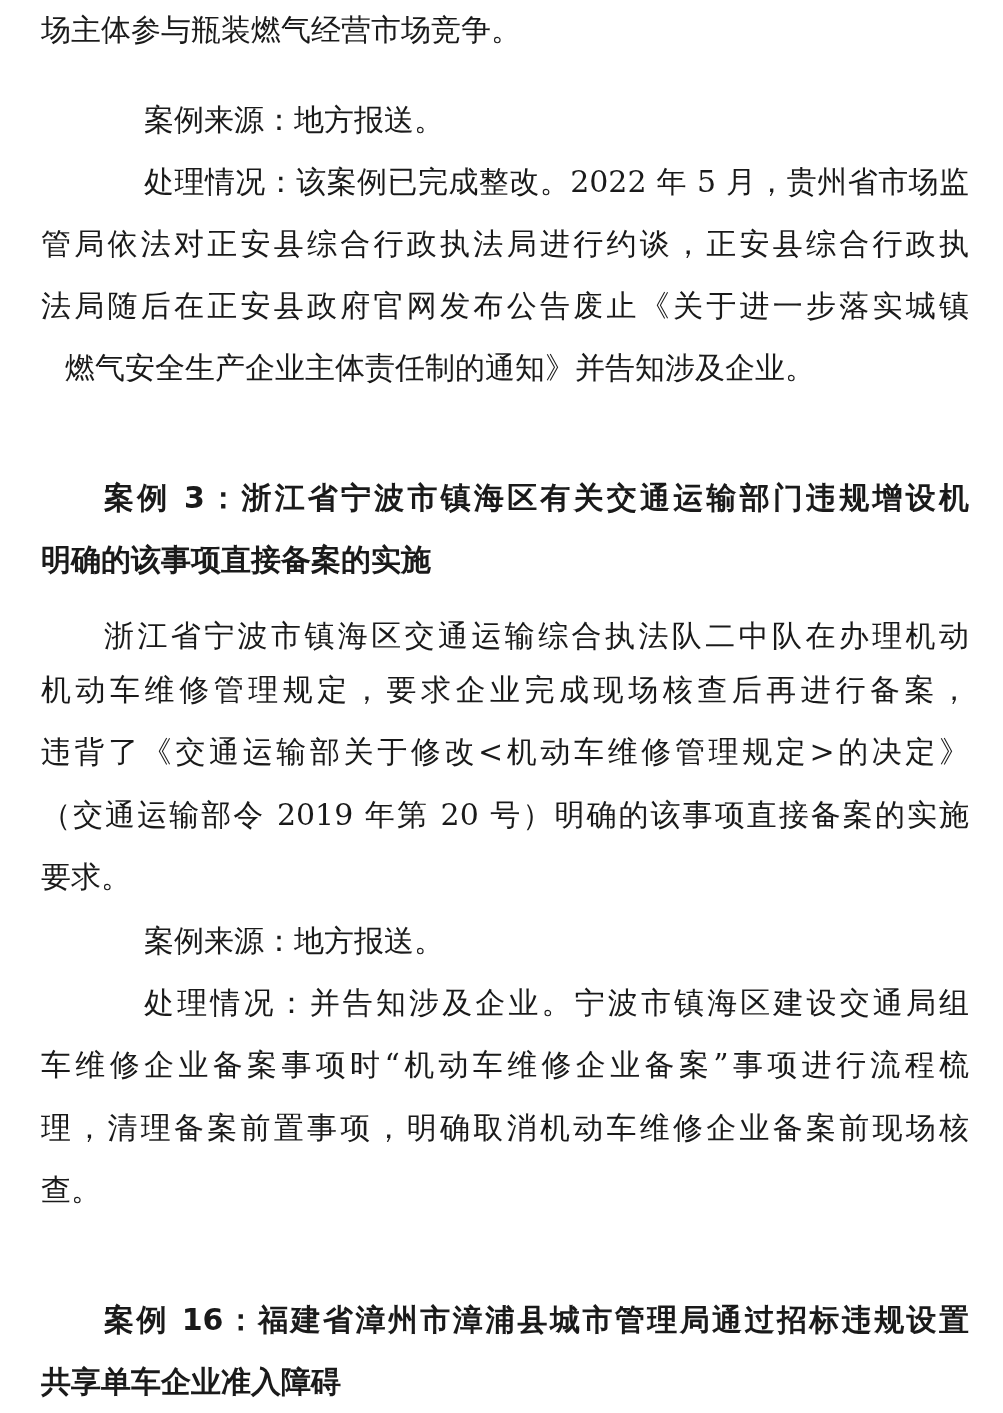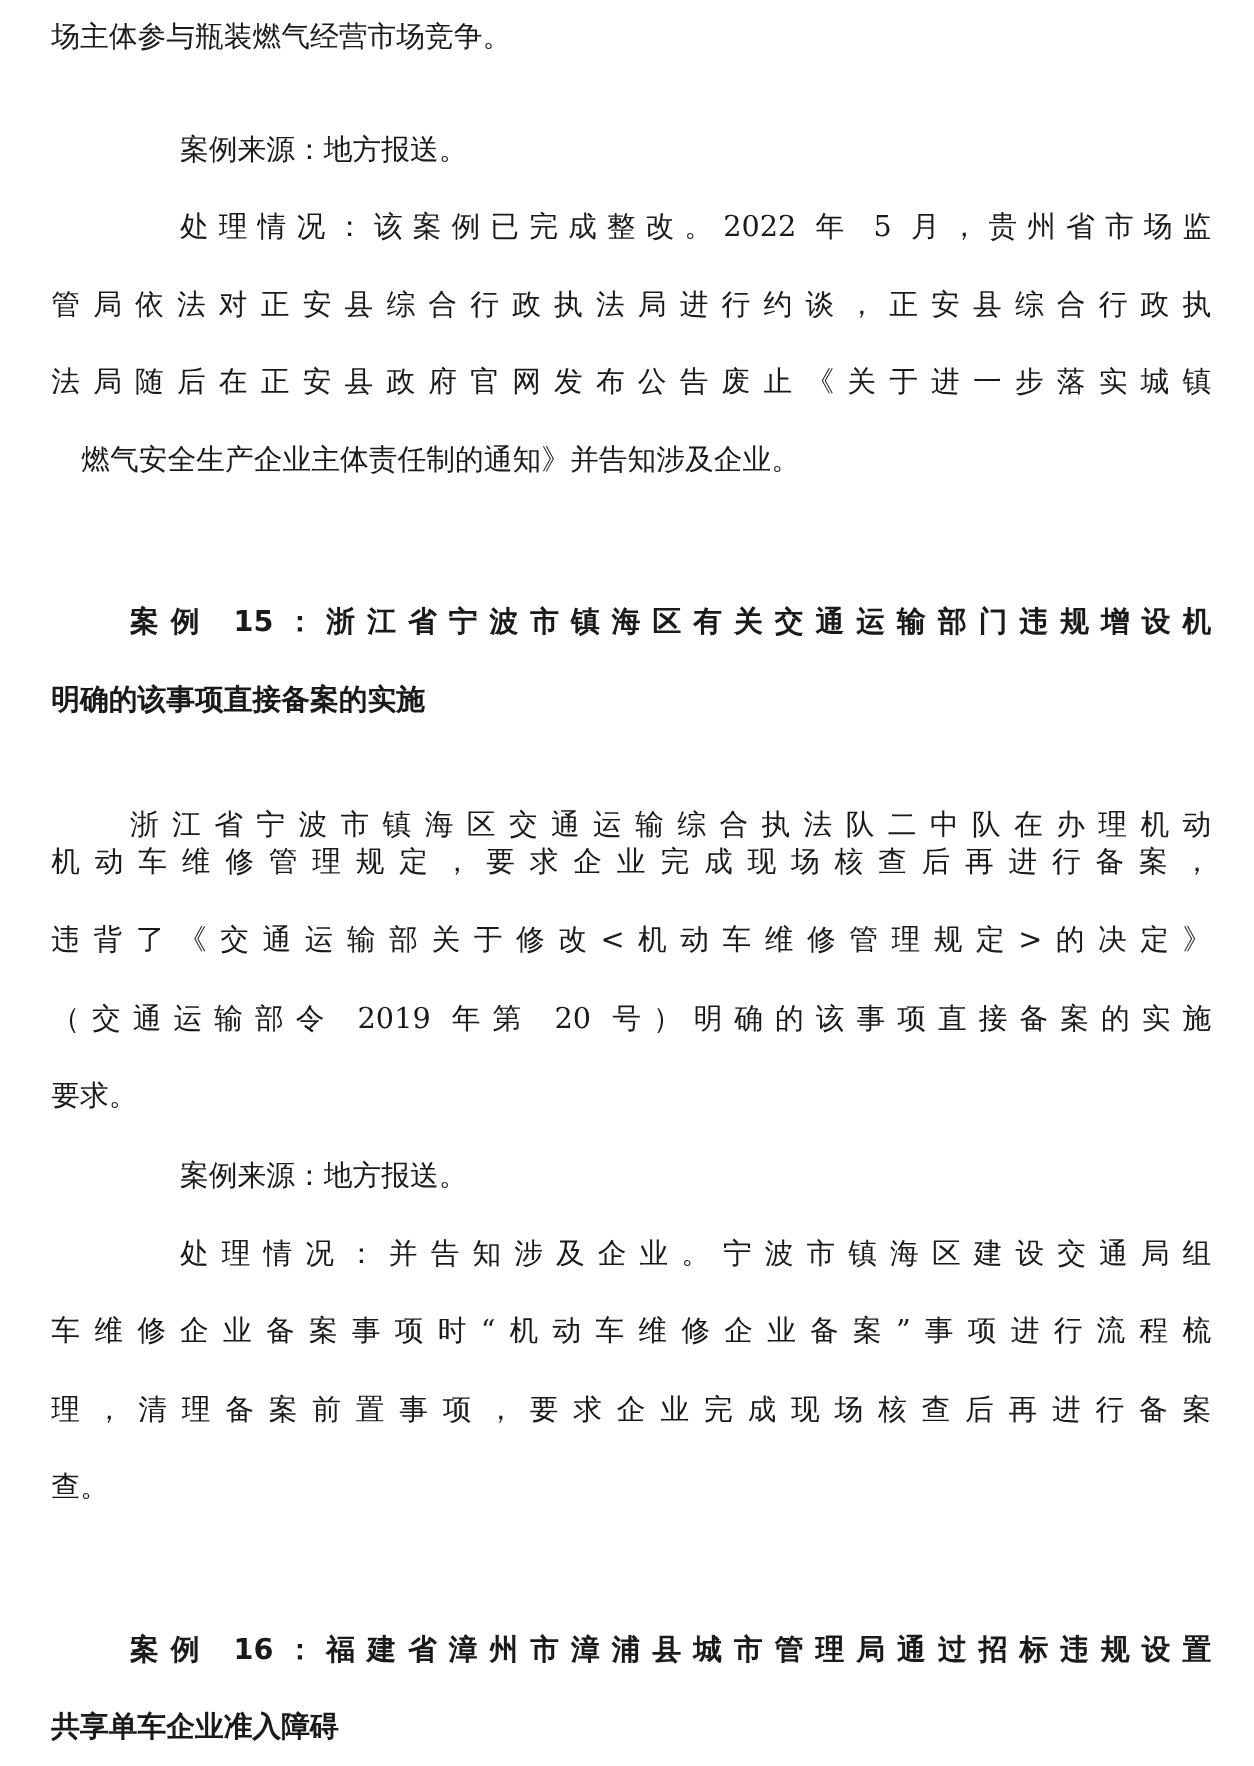--- a/index.html
+++ b/index.html
@@ -3,21 +3,21 @@
 <meta charset="utf-8">
 <style>
   html, body { margin: 0; padding: 0; background: #ffffff; }
   body {
     width: 1003px; height: 1413px; overflow: hidden; position: relative;
     font-family: "DejaVu Serif", "Liberation Serif", serif;
     color: #1a1a1a;
   }
   .line {
     position: absolute; left: 41px; width: 928px;
-    font-size: 23px; line-height: 40px; height: 40px;
+    font-size: 30px; line-height: 40px; height: 40px;
     white-space: nowrap; text-align: justify; text-align-last: justify;
     letter-spacing: 0;
   }
   .line.indent { left: 104px; width: 865px; }
   .line.short { text-align-last: left; }
   .bold { font-family: "DejaVu Sans", "Liberation Sans", sans-serif; font-weight: bold; }
   .lbl { font-family: "DejaVu Sans", "Liberation Sans", sans-serif; font-weight: normal; margin-left: 40px; }
 </style>
 </head>
 <body>
@@ -26,32 +26,32 @@
 
   <div class="line short" style="top:10px;">场主体参与瓶装燃气经营市场竞争。</div>
 
   <div class="line indent short" style="top:100px;"><span class="lbl">案例来源：</span><span>地方报送。</span></div>
 
   <div class="line indent" style="top:162px;"><span class="lbl">处理情况：</span><span>该案例已完成整改。2022 年 5 月，贵州省市场监</span></div>
   <div class="line" style="top:224px;">管局依法对正安县综合行政执法局进行约谈，正安县综合行政执</div>
   <div class="line" style="top:286px;">法局随后在正安县政府官网发布公告废止《关于进一步落实城镇</div>
   <div class="line short" style="top:348px;margin-left:24px;">燃气安全生产企业主体责任制的通知》并告知涉及企业。</div>
 
-  <div class="line indent bold" style="top:478px;">案例 15：浙江省宁波市镇海区有关交通运输部门违规增设机</div>
+  <div class="line indent bold" style="top:478px;">案例 3：浙江省宁波市镇海区有关交通运输部门违规增设机</div>
   <div class="line bold short" style="top:540px;">明确的该事项直接备案的实施</div>
 
-  <div class="line indent" style="top:640px;">浙江省宁波市镇海区交通运输综合执法队二中队在办理机动</div>
+  <div class="line indent" style="top:616px;">浙江省宁波市镇海区交通运输综合执法队二中队在办理机动</div>
   <div class="line" style="top:670px;">机动车维修管理规定，要求企业完成现场核查后再进行备案，</div>
   <div class="line" style="top:732px;">违背了《交通运输部关于修改&lt;机动车维修管理规定&gt;的决定》</div>
   <div class="line" style="top:795px;">（交通运输部令 2019 年第 20 号）明确的该事项直接备案的实施</div>
   <div class="line short" style="top:857px;">要求。</div>
 
   <div class="line indent short" style="top:921px;"><span class="lbl">案例来源：</span><span>地方报送。</span></div>
 
   <div class="line indent" style="top:983px;"><span class="lbl">处理情况：</span><span>并告知涉及企业。宁波市镇海区建设交通局组</span></div>
   <div class="line" style="top:1045px;">车维修企业备案事项时“机动车维修企业备案”事项进行流程梳</div>
-  <div class="line" style="top:1108px;">理，清理备案前置事项，要求企业完成现场核查后再进行备案</div>
+  <div class="line" style="top:1108px;">理，清理备案前置事项，明确取消机动车维修企业备案前现场核</div>
   <div class="line short" style="top:1170px;">查。</div>
 
   <div class="line indent bold" style="top:1300px;">案例 16：福建省漳州市漳浦县城市管理局通过招标违规设置</div>
   <div class="line bold short" style="top:1362px;">共享单车企业准入障碍</div>
 
 </div>
 
 </body></html>

